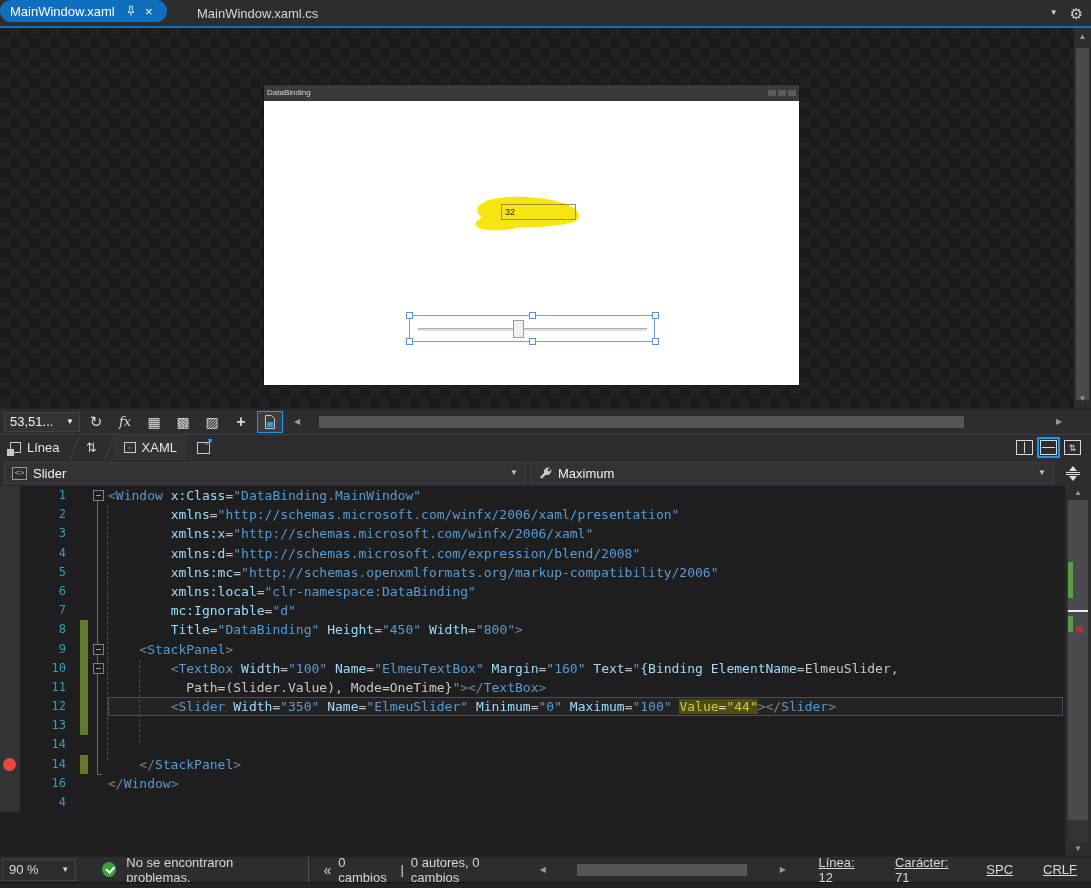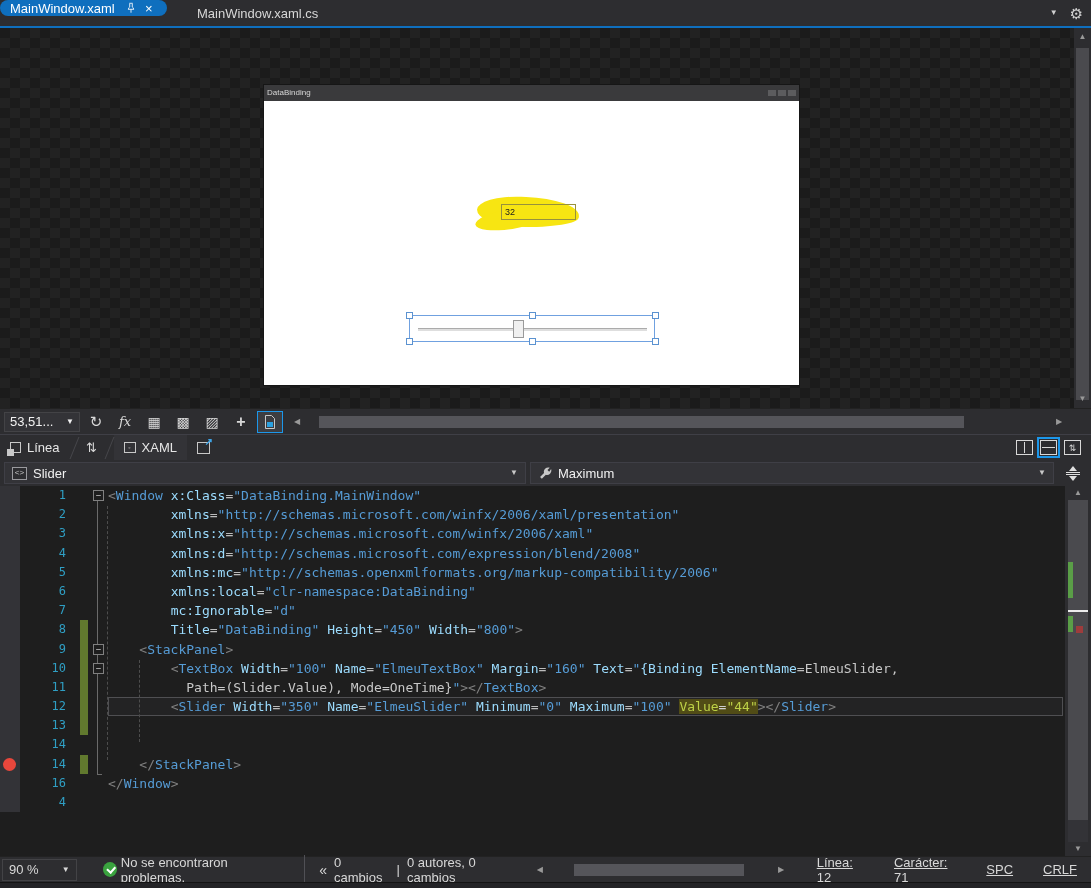--- a/index.html
+++ b/index.html
@@ -4,21 +4,21 @@
 <style>
   html,body{margin:0;padding:0;background:#000;}
   *{box-sizing:border-box;}
   .app{position:relative;width:1091px;height:888px;background:#2d2d30;overflow:hidden;
        font-family:"Liberation Sans",sans-serif;font-size:13px;color:#d0d0d0;}
 
   
   .tabbar{position:absolute;left:0;top:0;width:1091px;height:28px;background:#2d2d30;}
   .tabbar .underline{position:absolute;left:0;bottom:0;width:100%;height:2px;background:#0f6fbe;}
   .tab{position:absolute;top:0;height:26px;display:flex;align-items:center;padding:0 10px;cursor:default;}
-  .tab.active{left:0;background:#0f6fbe;color:#fff;height:16px;border-radius:14px;}
+  .tab.active{left:0;background:#0f6fbe;color:#fff;height:22px;border-radius:14px;}
   .tab.inactive{left:187px;color:#d7d7d7;}
   .tab .tabtxt{margin-right:6px;}
   .tab .tico{width:16px;height:16px;display:flex;align-items:center;justify-content:center;color:#fff;margin-left:2px;}
   .tabbar-right{position:absolute;right:8px;top:0;height:26px;display:flex;align-items:center;gap:12px;color:#d0d0d0;}
   .chev{font-size:8px;line-height:1;}
   .gear{font-size:15px;line-height:1;}
 
   
   .designer{position:absolute;left:0;top:28px;width:1091px;height:380px;background-color:#1b1b1b;
     background-image:linear-gradient(45deg,#222 25%,transparent 25%,transparent 75%,#222 75%),
@@ -121,21 +121,21 @@
   .mk-caret{left:0;top:110px;width:20px;height:2px;background:#ececec;}
   .mk-g2{left:0;top:116px;width:5px;height:16px;background:#5a9e47;}
   .mk-bp{left:8px;top:126px;width:7px;height:7px;background:#9e3c3c;}
 
   
   .statusbar{position:absolute;left:0;top:856px;width:1091px;height:26px;background:#2d2d30;
              display:flex;align-items:center;border-top:1px solid #222;color:#d8d8d8;}
   .szoom{width:78px;height:22px;border:1px solid #434346;margin-left:2px;display:flex;align-items:center;
          padding:0 6px;}
   .szoom .chev{margin-left:auto;}
-  .health{display:flex;align-items:center;gap:4px;margin-left:26px;}
+  .health{display:flex;align-items:center;gap:10px;margin-left:26px;}
   .chk{width:15px;height:15px;border-radius:50%;background:#3aa33f;position:relative;}
   .chk:after{content:"";position:absolute;left:4px;top:3.5px;width:6px;height:3.5px;border-left:2px solid #fff;
              border-bottom:2px solid #fff;transform:rotate(-48deg);}
   .srcctl{display:flex;align-items:center;gap:7px;margin-left:18px;padding-left:14px;border-left:1px solid #505055;}
   .laquo{font-size:14px;}
   .sbar-hscroll{position:relative;width:230px;height:22px;margin-left:12px;}
   .sbar-hscroll .thumb{position:absolute;left:16px;top:5px;width:170px;height:12px;background:#55555a;}
   .sright{margin-left:auto;display:flex;align-items:center;gap:0;margin-right:14px;text-decoration:underline;}
   .sright span{margin-left:30px;}
   .bottomstrip{position:absolute;left:0;top:882px;width:1091px;height:6px;background:#232326;border-top:1px solid #141414;}

